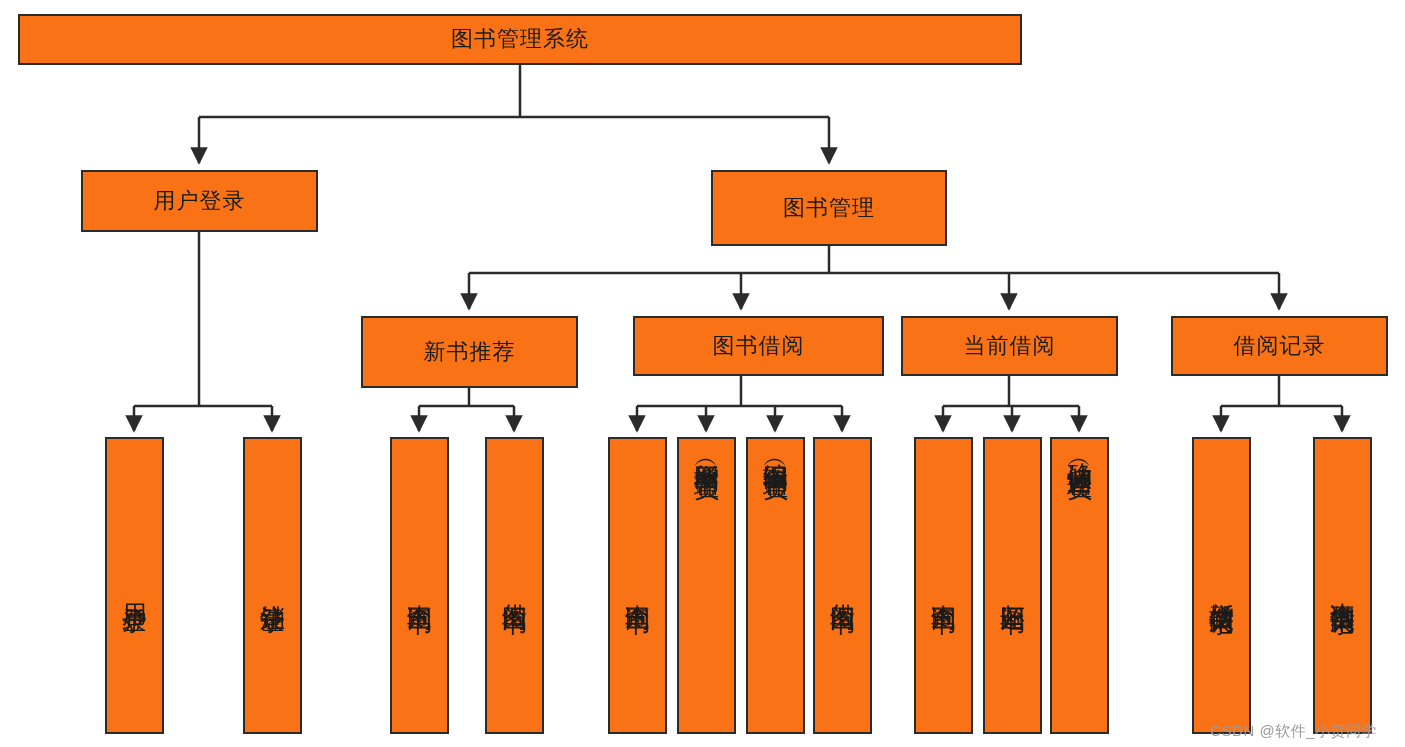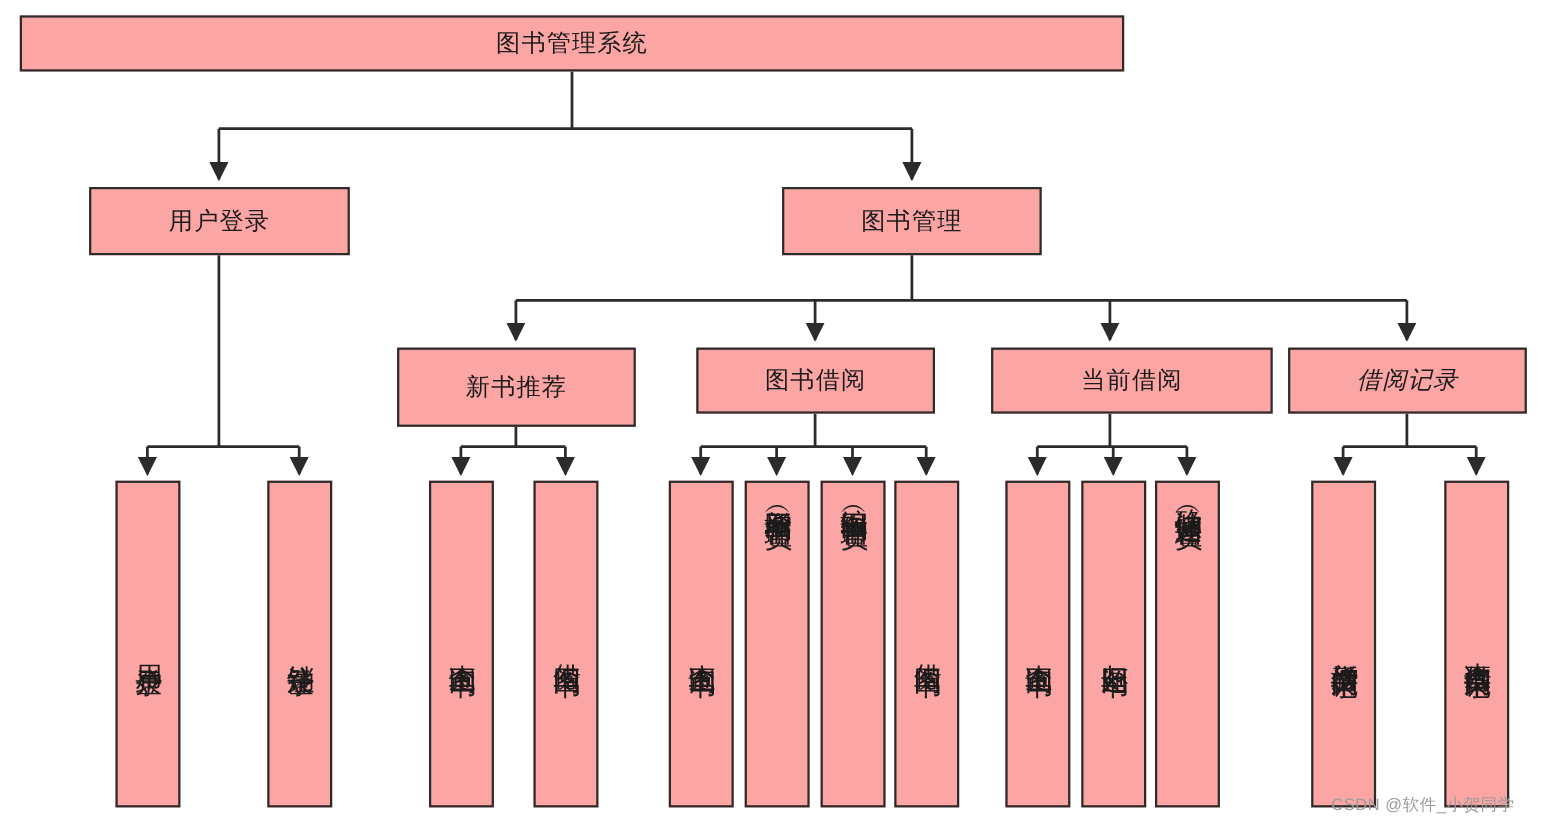--- a/index.html
+++ b/index.html
@@ -21,21 +21,21 @@
     position: absolute;
     left: 0;
     top: 0;
     width: 1405px;
     height: 747px;
   }
   .node {
     position: absolute;
     box-sizing: border-box;
     border: 2px solid #2b2b2b;
-    background: #fca5a5;
+    background: #f97316;
     display: flex;
     align-items: center;
     justify-content: center;
     color: #1b1b1b;
   }
   .node-h .node-label {
     font-size: 22px;
     line-height: 1.2;
     letter-spacing: 1px;
     white-space: nowrap;
@@ -120,34 +120,34 @@
     </g>
   </svg>
 
   <div class="node node-h" id="node-root" style="left: 18px; top: 14px; width: 1004px; height: 51px;">
     <span class="node-label">图书管理系统</span>
   </div>
 
   <div class="node node-h" id="n-l2-0" style="left: 81px; top: 170px; width: 237px; height: 62px;">
     <span class="node-label">用户登录</span>
   </div>
-  <div class="node node-h" id="n-l2-1" style="left: 711px; top: 170px; width: 236px; height: 62px;">
+  <div class="node node-h" id="n-l2-1" style="left: 711px; top: 170px; width: 236px; height: 76px;">
     <span class="node-label">图书管理</span>
   </div>
 
   <div class="node node-h" id="n-l3-0" style="left: 361px; top: 316px; width: 217px; height: 72px;">
     <span class="node-label">新书推荐</span>
   </div>
-  <div class="node node-h" id="n-l3-1" style="left: 633px; top: 316px; width: 217px; height: 60px; text-align: center;">
+  <div class="node node-h" id="n-l3-1" style="left: 633px; top: 316px; width: 251px; height: 60px; text-align: center;">
     <span class="node-label">图书借阅</span>
   </div>
-  <div class="node node-h" id="n-l3-2" style="left: 901px; top: 316px; width: 256px; height: 60px;">
+  <div class="node node-h" id="n-l3-2" style="left: 901px; top: 316px; width: 217px; height: 60px;">
     <span class="node-label">当前借阅</span>
   </div>
-  <div class="node node-h" id="n-l3-3" style="left: 1171px; top: 316px; width: 217px; height: 60px; font-style: italic;">
+  <div class="node node-h" id="n-l3-3" style="left: 1171px; top: 316px; width: 217px; height: 60px;">
     <span class="node-label">借阅记录</span>
   </div>
 
   <div id="leaf-host">
       <div class="node node-v vmid" style="left: 105px; top: 437px; width: 59px; height: 297px;">
         <span class="node-label">用户登录</span>
       </div>
       <div class="node node-v vmid" style="left: 243px; top: 437px; width: 59px; height: 297px;">
         <span class="node-label">注销登录</span>
       </div>

